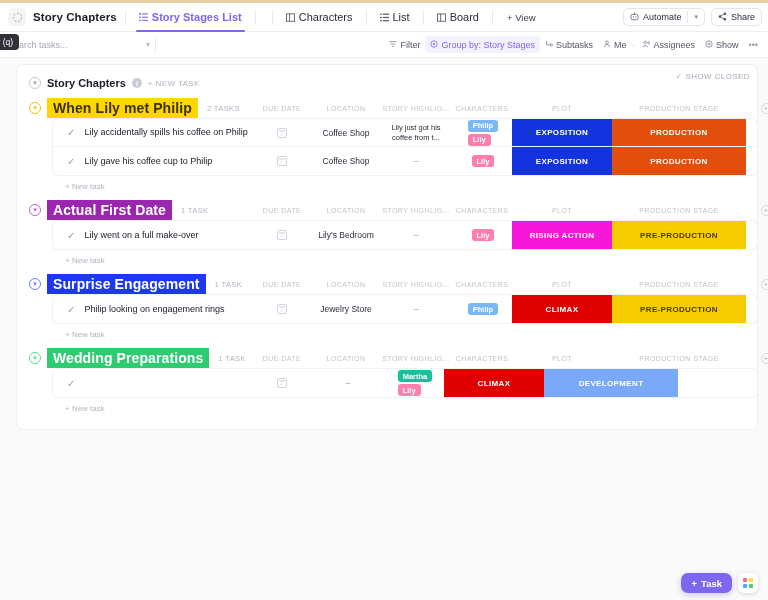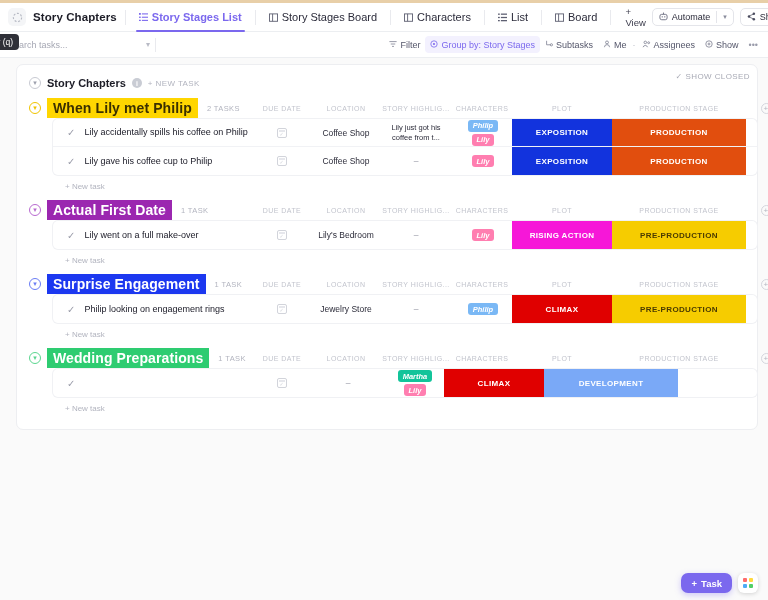--- a/index.html
+++ b/index.html
@@ -145,21 +145,21 @@
   .cell { display: flex; align-items: center; justify-content: center; font-size: 8.5px; color: #2c2c3a; }
   .c-name {
     justify-content: flex-start; gap: 9px; padding-left: 14px; font-size: 9px; color: #20202c;
   }
   .check { color: #9b9daa; font-size: 10px; }
   .cal {
     width: 10px; height: 10px; border: 1px solid #d2d4db; border-radius: 2px; position: relative;
   }
   .cal::before { content:""; position:absolute; left:1px; right:1px; top:1px; height:2px; background:#e6e7ec; }
   .cal::after { content:"✓"; position:absolute; left:1.5px; top:2px; font-size:5px; color:#d2d4db; }
-  .tagwrap { display: flex; flex-direction: column; gap: 2px; align-items: center; padding-left: 2px; font-style: italic; }
+  .tagwrap { display: flex; flex-direction: column; gap: 2px; align-items: flex-start; padding-left: 2px; }
   .chip {
     font-size: 7.5px; font-weight: bold; color: #fff; padding: 1.5px 5px;
     border-radius: 3px; white-space: nowrap;
   }
   .statuscell {
     font-size: 8px; font-weight: bold; color: #fff; letter-spacing: .35px;
     display:flex;align-items:center;justify-content:center; align-self: stretch;
   }
   .dash { color: #9ea0ac; }
   .newtask-row { font-size: 8px; color: #b2b4bf; padding: 7px 0 2px 48px; cursor:pointer;}
@@ -201,29 +201,20 @@
           <rect x="0" y="7.5" width="2" height="1.4" fill="#7b68ee"></rect>
           <rect x="3.2" y="0.4" width="6.8" height="1.2" fill="#7b68ee"></rect>
           <rect x="3.2" y="4.1" width="6.8" height="1.2" fill="#7b68ee"></rect>
           <rect x="3.2" y="7.6" width="6.8" height="1.2" fill="#7b68ee"></rect>
         </svg>
     </span>
     <span>Story Stages List</span>
   </div>
   <div class="vdiv"></div>
 
-  <div class="tab">
-    <span class="ic">
-      <svg width="9" height="9" viewBox="0 0 10 10">
-          <rect x="0.5" y="1" width="9" height="8.2" fill="none" stroke="#5c5e70" stroke-width="1"></rect>
-          <line x1="4" y1="1" x2="4" y2="9.2" stroke="#5c5e70" stroke-width="1"></line>
-        </svg>
-    </span>
-    <span>Story Stages Board</span>
-  </div>
   <div class="vdiv"></div>
 
   <div class="tab">
     <span class="ic">
       <svg width="9" height="9" viewBox="0 0 10 10">
           <rect x="0.5" y="1" width="9" height="8.2" fill="none" stroke="#5c5e70" stroke-width="1"></rect>
           <line x1="4" y1="1" x2="4" y2="9.2" stroke="#5c5e70" stroke-width="1"></line>
         </svg>
     </span>
     <span>Characters</span>

